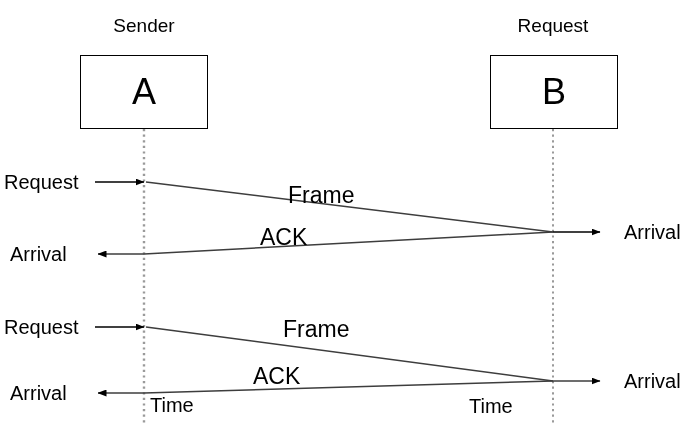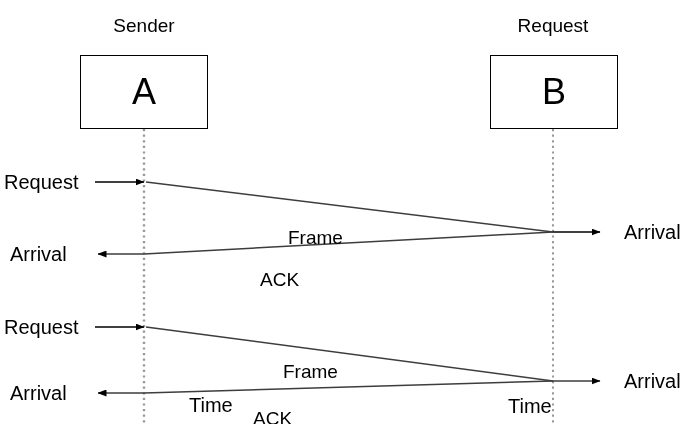--- a/index.html
+++ b/index.html
@@ -45,26 +45,24 @@
   .node-letter {
     font-size: 36px;
     color: #000000;
     font-family: "Liberation Sans", sans-serif;
     line-height: 1;
   }
   .side-label {
     font-size: 20px;
   }
   .msg-label {
-    font-size: 19px;
-    margin-top: 44px;
+    font-size: 23px;
   }
   .time-label {
     font-size: 20px;
-    margin-left: 39px;
   }
 </style>
 </head>
 <body>
 
 <div id="canvas">
 
   <svg class="svg-layer" viewBox="0 0 700 424">
     <defs>
       <marker id="arrowR" markerWidth="9" markerHeight="7" refX="8.5" refY="3.5" orient="auto" markerUnits="userSpaceOnUse">

